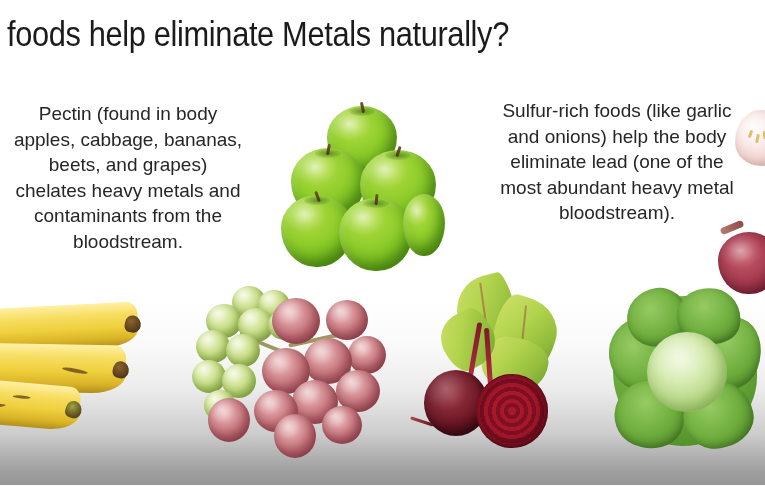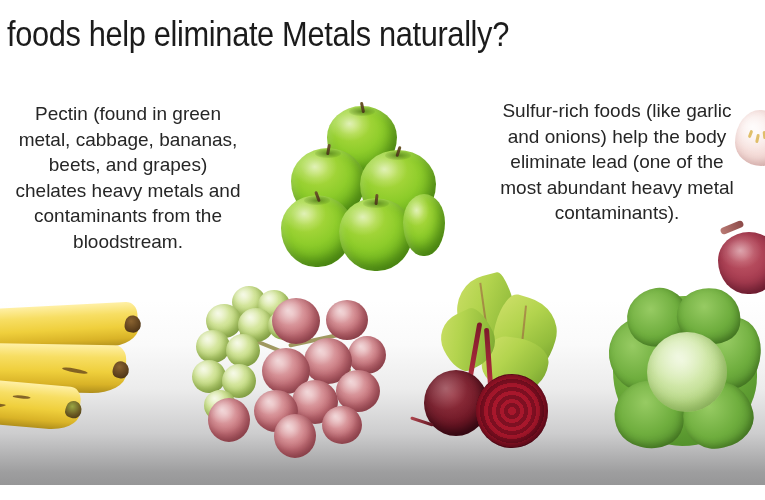--- a/index.html
+++ b/index.html
@@ -270,23 +270,23 @@
 </head>
 <body>
 
 <div id="slide">
 
   <div class="floor"></div>
   <div class="floor-bottom-white"></div>
 
   <div class="title">n foods help eliminate Metals naturally?</div>
 
-  <div class="textblock" id="text-pectin">Pectin (found in green metal, cabbage, bananas, beets, and grapes) chelates heavy metals and contaminants from the bloodstream.</div>
-
-  <div class="textblock" id="text-sulfur">Sulfur-rich foods (like garlic and onions) help the body eliminate lead (one of the most abundant heavy metal contaminants).</div>
+  <div class="textblock" id="text-pectin">Pectin (found in body apples, cabbage, bananas, beets, and grapes) chelates heavy metals and contaminants from the bloodstream.</div>
+
+  <div class="textblock" id="text-sulfur">Sulfur-rich foods (like garlic and onions) help the body eliminate lead (one of the most abundant heavy metal bloodstream).</div>
 
   <div class="art" id="apples">
     <div class="apple" style="left:46px; top:0px; width:70px; height:68px;">
       <div class="dimple"></div>
       <div class="stem"></div>
     </div>
     <div class="apple" style="left:10px; top:42px; width:74px; height:72px;">
       <div class="dimple"></div>
       <div class="stem" style="transform:rotate(10deg);"></div>
     </div>

